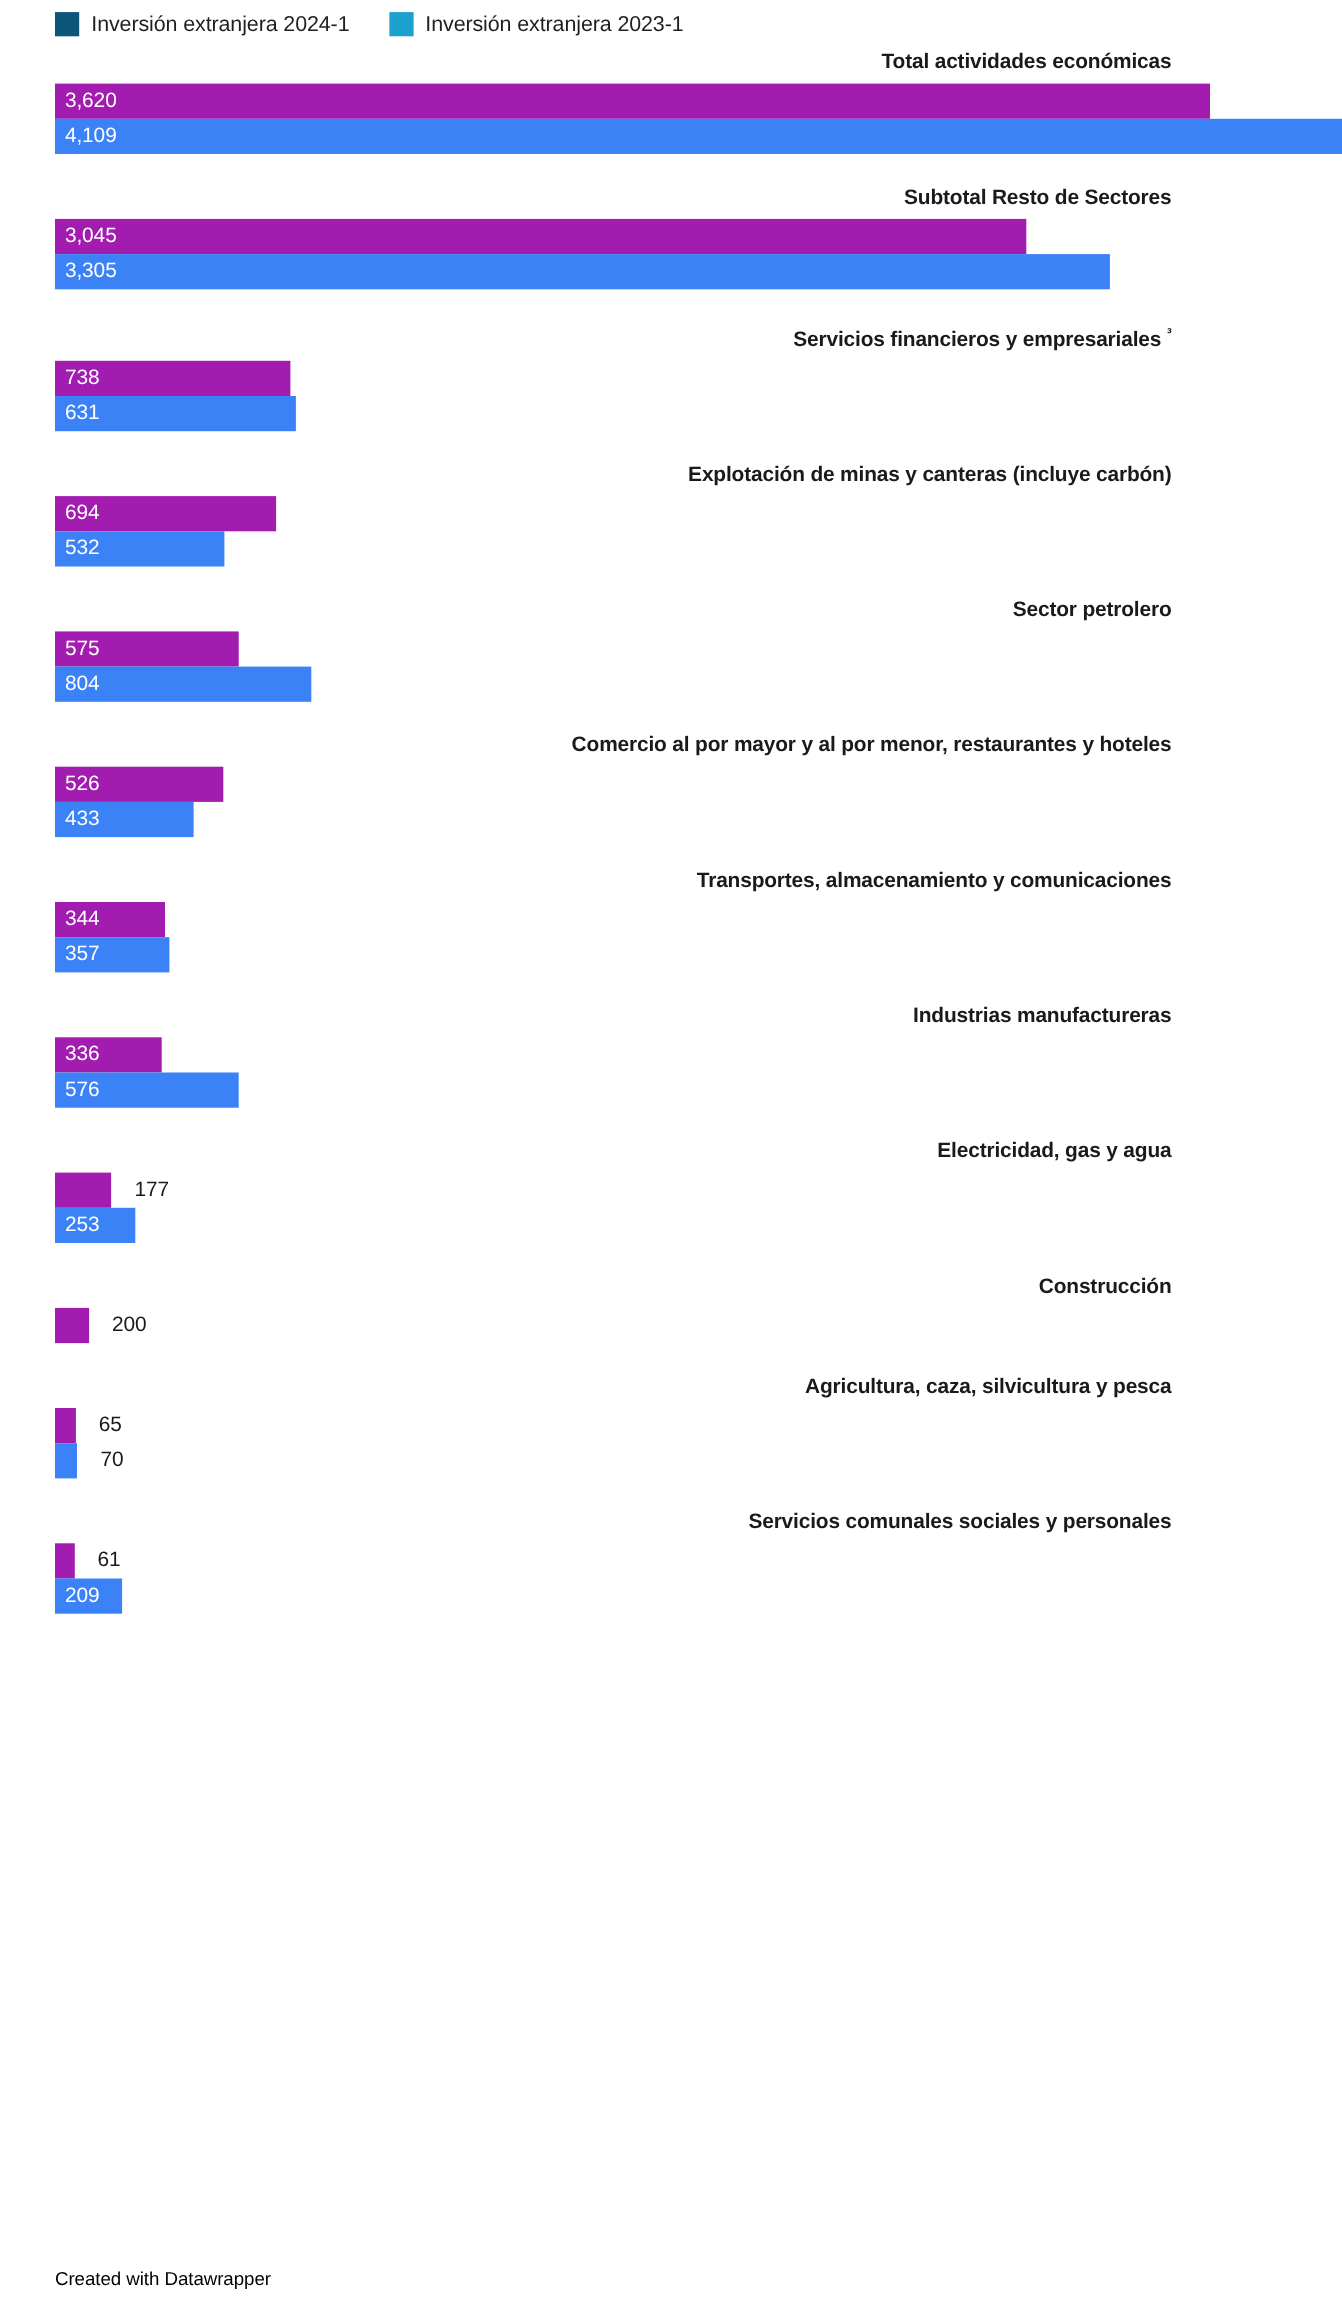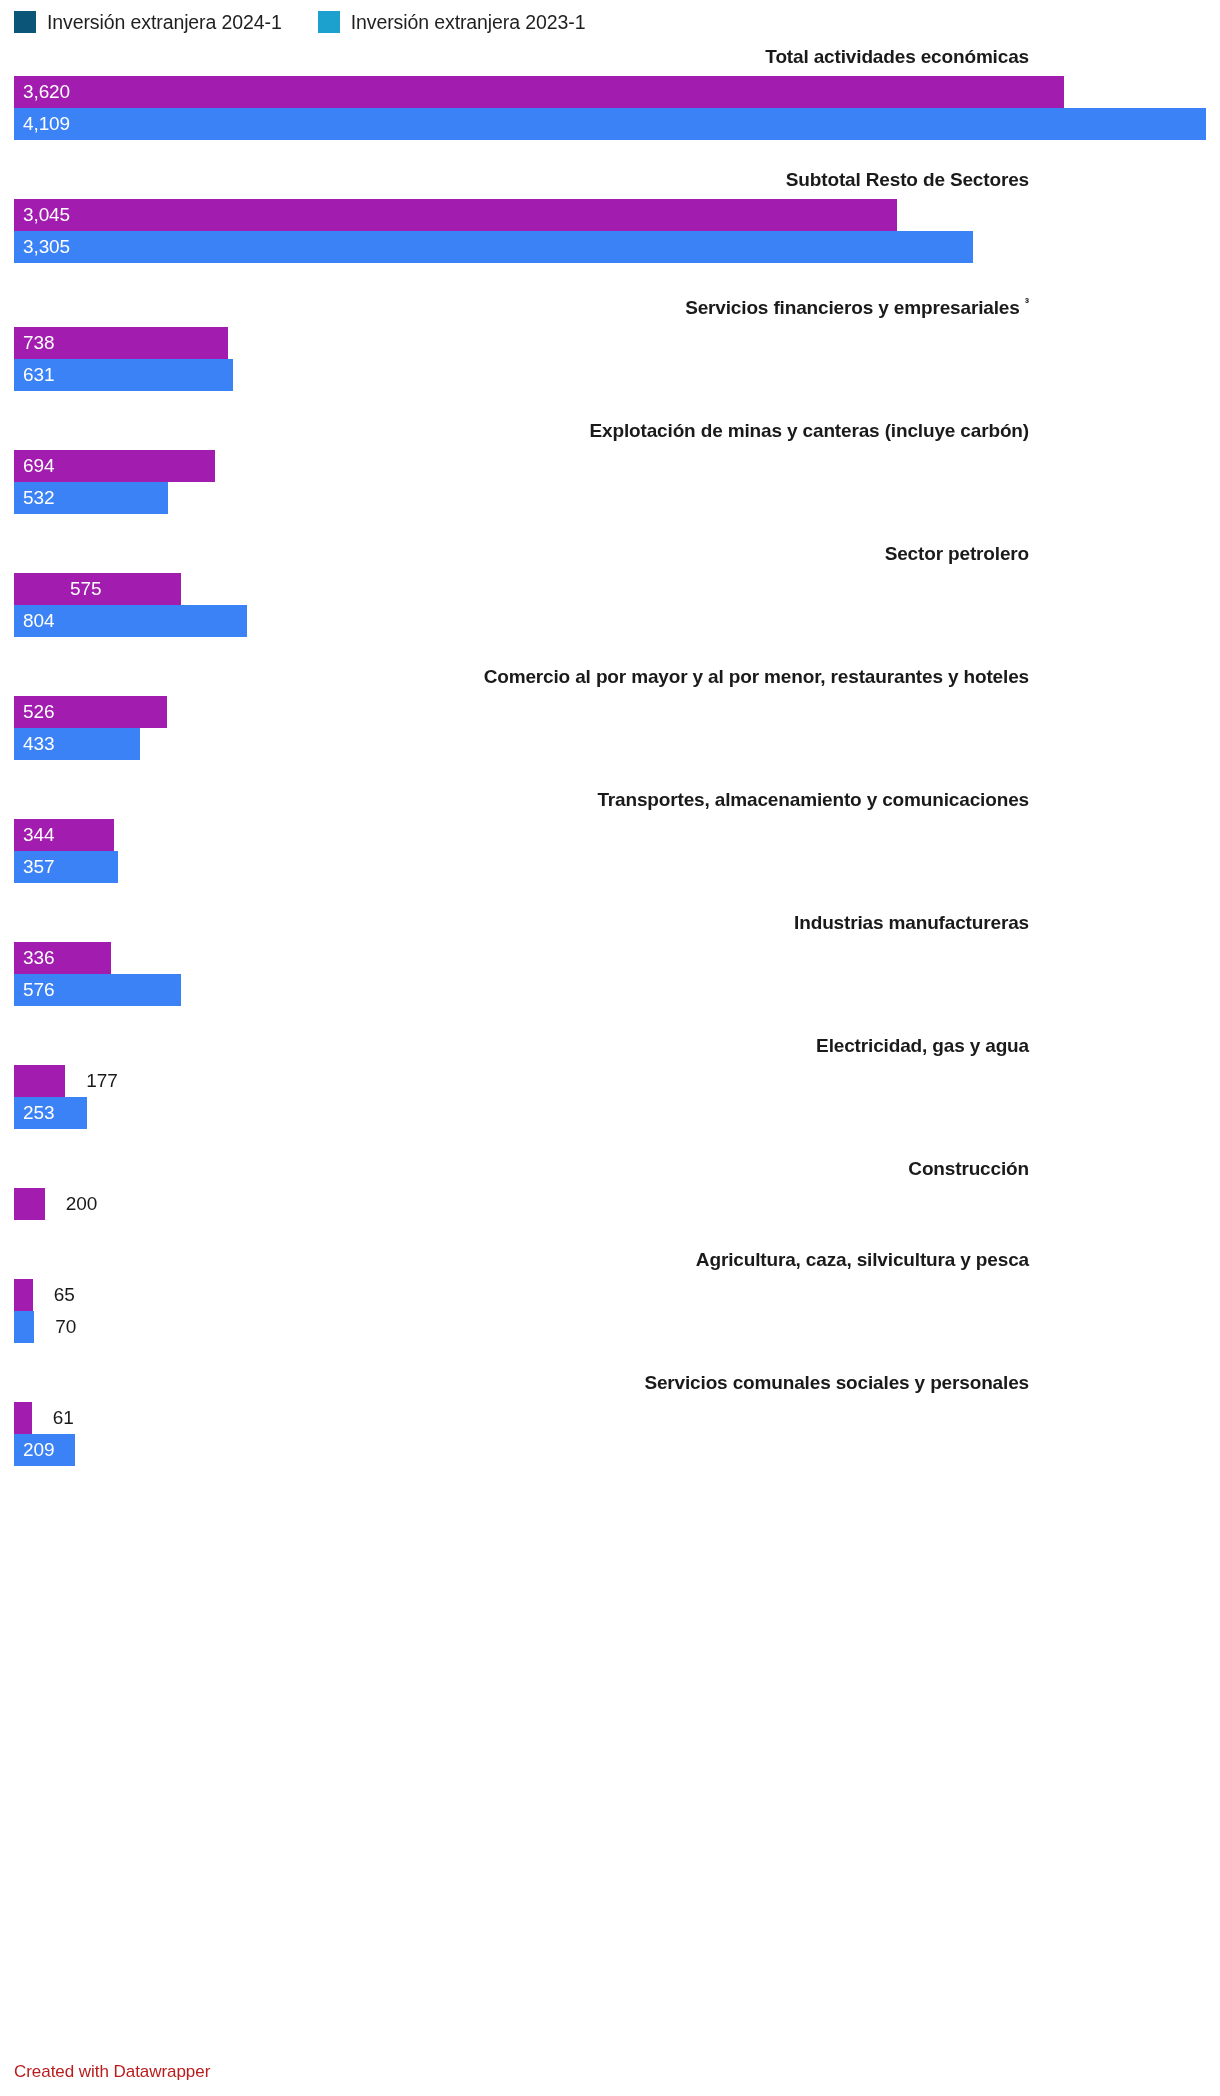--- a/index.html
+++ b/index.html
@@ -13,20 +13,21 @@
     font-family: "Liberation Sans", sans-serif;
     color: #1a1a1a;
     overflow: hidden;
   }
   #chart-root {
     width: 1043px;
     height: 2096px;
     position: relative;
     box-sizing: border-box;
     padding: 0 14px 0 14px;
+    margin-left: 36px;
   }
 
   
   .legend {
     display: flex;
     align-items: center;
     gap: 36px;
     height: 36px;
     padding-top: 7px;
     box-sizing: border-box;
@@ -110,21 +111,21 @@
     letter-spacing: -0.1px;
     flex: none;
   }
 
   
   .footer {
     position: absolute;
     left: 14px;
     bottom: 14px;
     font-size: 17px;
-    color: #b91c1c;
+    color: #000000;
     letter-spacing: -0.05px;
   }
 </style>
 </head>
 <body>
 
 <div id="chart-root">
 
   <div class="legend" id="legend-host">
       <div class="legend-item">
@@ -186,21 +187,21 @@
         </div>
         <div class="bar-row">
           <div class="bar series-b" style="width: 154.33px;">
             <span class="bar-value-inside">532</span>
           </div>
         </div>
       </div>
       <div class="group">
         <div class="group-label"><span>Sector petrolero</span></div>
         <div class="bar-row">
-          <div class="bar series-a" style="width: 166.805px; padding-left: 47px;">
+          <div class="bar series-a" style="width: 166.805px;">
             <span class="bar-value-inside">575</span>
           </div>
         </div>
         <div class="bar-row">
           <div class="bar series-b" style="width: 233.236px;">
             <span class="bar-value-inside">804</span>
           </div>
         </div>
       </div>
       <div class="group">

